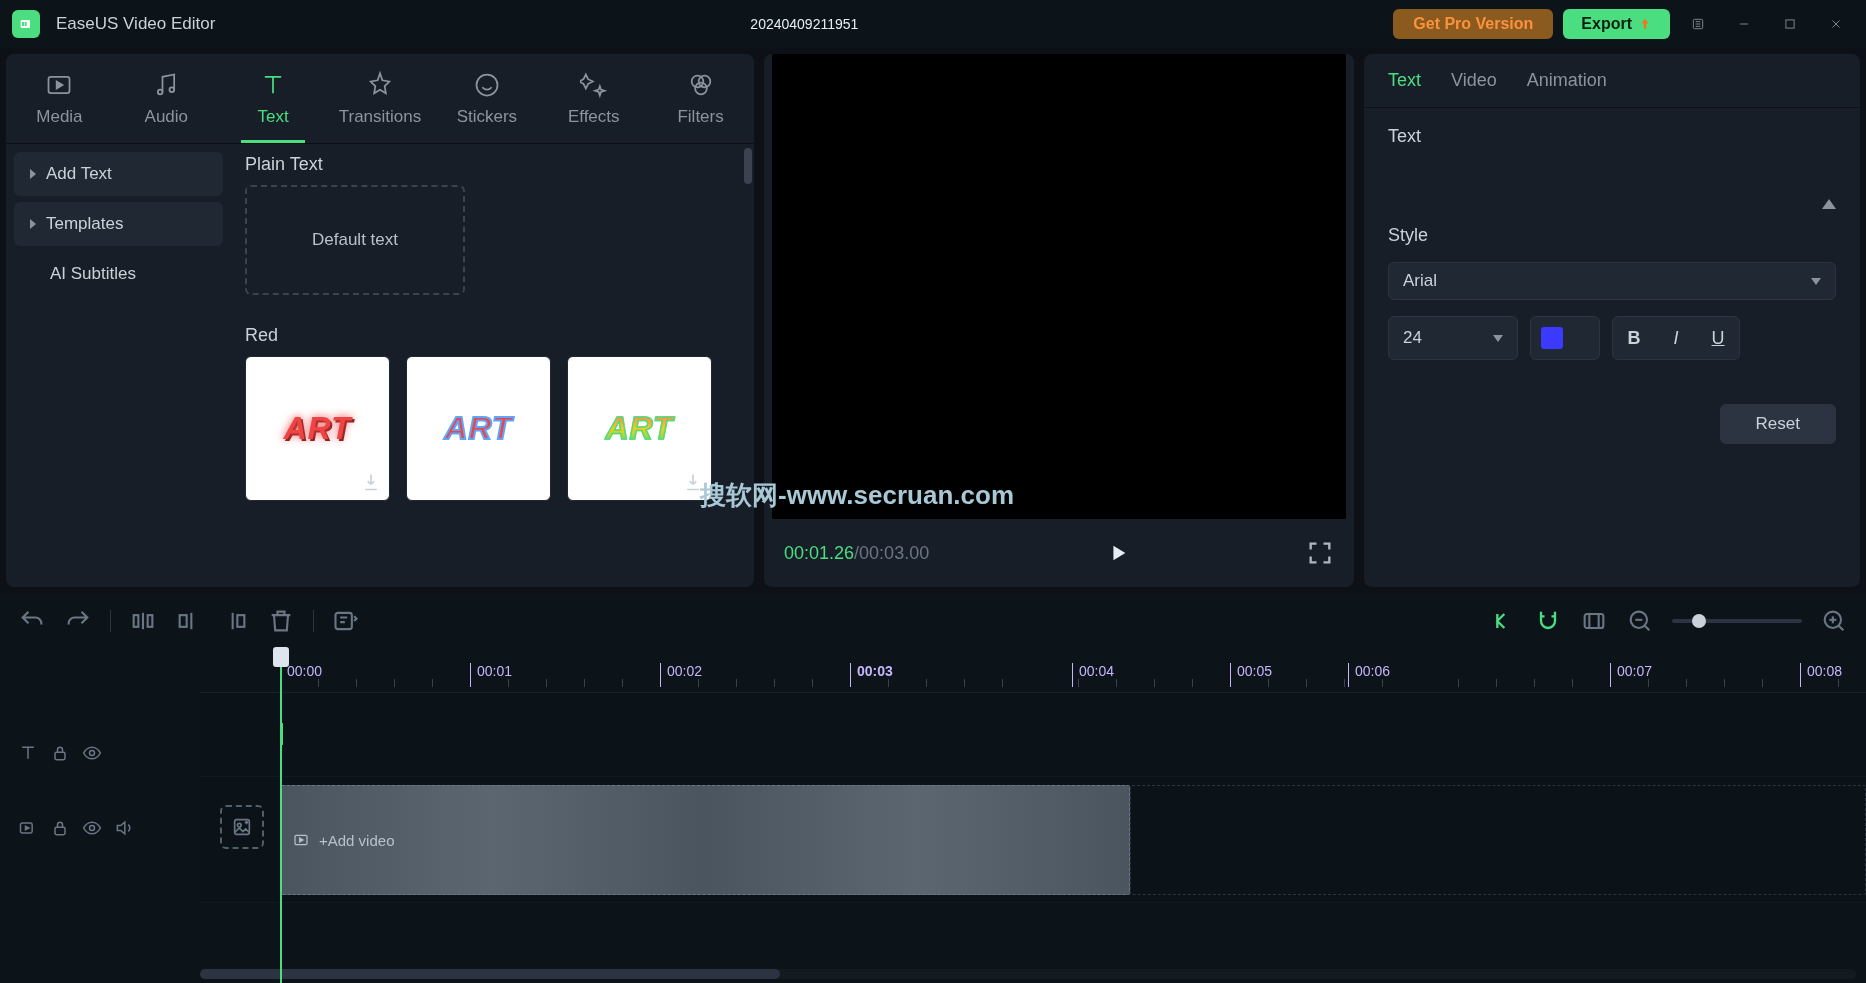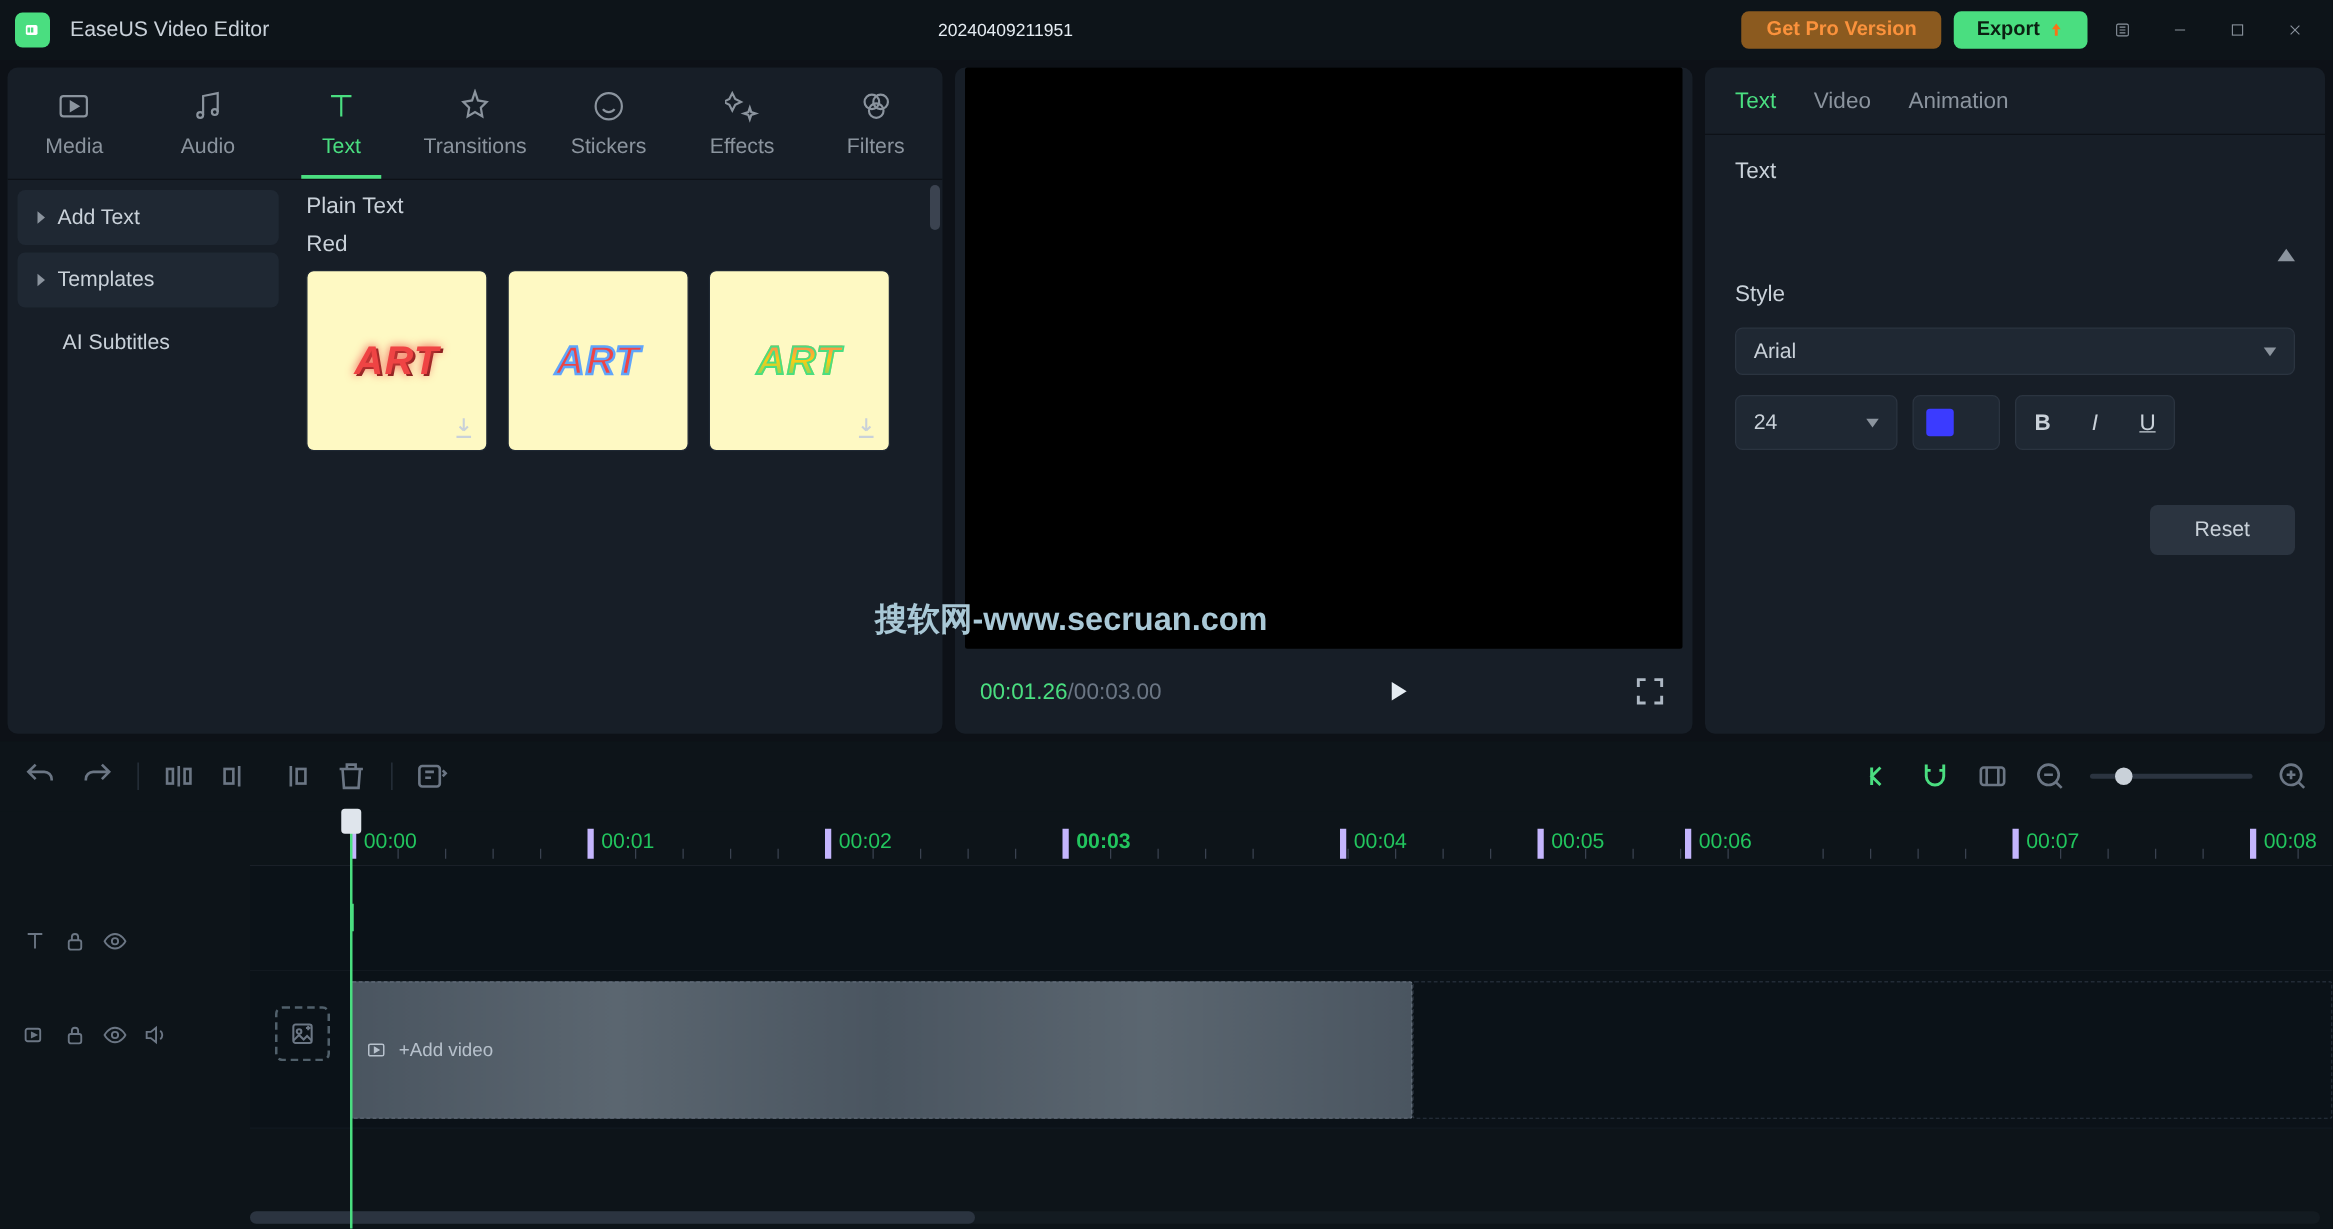--- a/index.html
+++ b/index.html
@@ -21,21 +21,21 @@
 .tab.active::after{content:'';position:absolute;bottom:0;left:20%;right:20%;height:3px;background:#4ade80}
 .tab svg{width:28px;height:28px}
 .left-body{flex:1;display:flex;min-height:0}
 .sidebar{width:225px;padding:8px;display:flex;flex-direction:column;gap:6px}
 .sidebar-item{padding:12px 16px;background:#1f2833;border-radius:6px;cursor:pointer;font-size:17px;color:#c9d1d9;display:flex;align-items:center;gap:10px}
 .sidebar-item .caret{width:0;height:0;border-left:6px solid #8b949e;border-top:5px solid transparent;border-bottom:5px solid transparent}
 .assets{flex:1;padding:10px 14px;overflow-y:auto;position:relative}
 .assets-title{font-size:18px;color:#c9d1d9;margin-bottom:10px}
 .asset-row{display:flex;gap:16px;margin-bottom:30px}
 .asset-dashed{width:220px;height:110px;border:2px dashed #3b4350;border-radius:6px;display:flex;align-items:center;justify-content:center;font-size:17px;color:#b7c1cc}
-.asset-card{width:145px;height:145px;background:#fef9c3;border:1px solid #1f2833;border-radius:6px;display:flex;align-items:center;justify-content:center;position:relative}
+.asset-card{width:145px;height:145px;background:#ffffff;border:1px solid #1f2833;border-radius:6px;display:flex;align-items:center;justify-content:center;position:relative}
 .art-text{font-size:32px;font-weight:800;font-style:italic;letter-spacing:1px}
 .dl-icon{position:absolute;right:8px;bottom:8px;width:20px;height:20px;color:#c9d1d9}
 .scroll-thumb{position:absolute;right:2px;top:4px;width:8px;height:36px;background:#3b4350;border-radius:4px}
 .center-panel{width:590px;background:#171e27;border-radius:8px;display:flex;flex-direction:column}
 .player-title{padding:16px 20px;font-size:18px;color:#c9d1d9}
 .player-viewport{flex:1;background:#000;margin:0 8px;border-radius:2px;position:relative}
 .watermark{position:absolute;bottom:6px;left:-72px;font-size:26px;color:#a9c8d6;font-weight:700;white-space:nowrap}
 .player-controls{height:68px;display:flex;align-items:center;padding:0 20px;gap:16px}
 .timecode{font-size:18px}
 .tc-current{color:#4ade80}
@@ -70,21 +70,21 @@
 .zoom-thumb{position:absolute;left:20px;top:-5px;width:14px;height:14px;background:#c9d1d9;border-radius:50%}
 .tl-spacer{flex:1}
 .timeline-body{flex:1;display:flex;position:relative}
 .track-headers{width:200px;background:#0d1419;display:flex;flex-direction:column}
 .track-header{display:flex;align-items:center;gap:12px;padding:0 18px}
 .th1{height:44px;margin-top:82px}
 .th2{height:90px;margin-top:8px}
 .track-header svg{width:20px;height:20px;color:#6b7684}
 .tracks-area{flex:1;position:relative;background:#0d1419}
 .ruler{height:44px;display:flex;position:relative;border-bottom:1px solid #1a2028}
-.ruler-mark{position:absolute;top:14px;font-size:17px;color:#22c55e;border-left:5px solid #c4b5fd;padding-left:6px;height:24px}
+.ruler-mark{position:absolute;top:14px;font-size:14px;color:#c4b5fd;border-left:1px solid #c4b5fd;padding-left:6px;height:24px}
 .ruler-tick{position:absolute;top:30px;width:1px;height:8px;background:#3a4250}
 .playhead{position:absolute;top:0;bottom:0;width:2px;background:#4ade80;z-index:10}
 .playhead::before{content:'';position:absolute;top:-2px;left:-7px;width:16px;height:20px;background:#dfe5ec;border-radius:3px}
 .track{position:relative;border-bottom:1px solid rgba(26,32,40,0.5)}
 .track-text{height:84px;background:#0b1218}
 .text-mark{position:absolute;left:80px;top:30px;width:3px;height:22px;background:#4ade80}
 .track-video{height:126px;background:#0b1218;display:flex;align-items:center;position:relative}
 .clip{position:absolute;left:80px;top:8px;height:110px;width:850px;background:linear-gradient(90deg,#4a5560,#5b6670,#4a5560,#5b6670,#4a5560);border:1px dashed #6b7684;border-radius:2px;display:flex;align-items:center;gap:10px;padding:0 12px}
 .clip-play{width:16px;height:16px}
 .clip-label{font-size:15px;color:#b7c1cc}
@@ -203,20 +203,25 @@
             <span class="caret"></span>
             <span>Templates</span>
           </div>
         <div class="sidebar-item" style="background:transparent;padding-left:36px">
             <span>AI Subtitles</span>
           </div>
       </div>
       <div class="assets">
         <div class="scroll-thumb"></div>
         <div class="assets-title">Plain Text</div>
+        <div class="asset-row">
+          <div class="asset-dashed">
+              <span>Default text</span>
+            </div>
+        </div>
         <div class="assets-title">Red</div>
         <div class="asset-row">
           <div class="asset-card">
             <span class="art-text" style="color:#ef4444;text-shadow:0 0 8px #ef4444,2px 2px 0 #7f1d1d">ART</span>
             <svg class="dl-icon" viewBox="0 0 24 24" fill="none" stroke="currentColor" stroke-width="2">
                 <path d="M12 3v12m0 0l-4-4m4 4l4-4M5 21h14"></path>
               </svg>
           </div>
           <div class="asset-card">
             <span class="art-text" style="color:#ef4444;-webkit-text-stroke:2px #60a5fa">ART</span>

